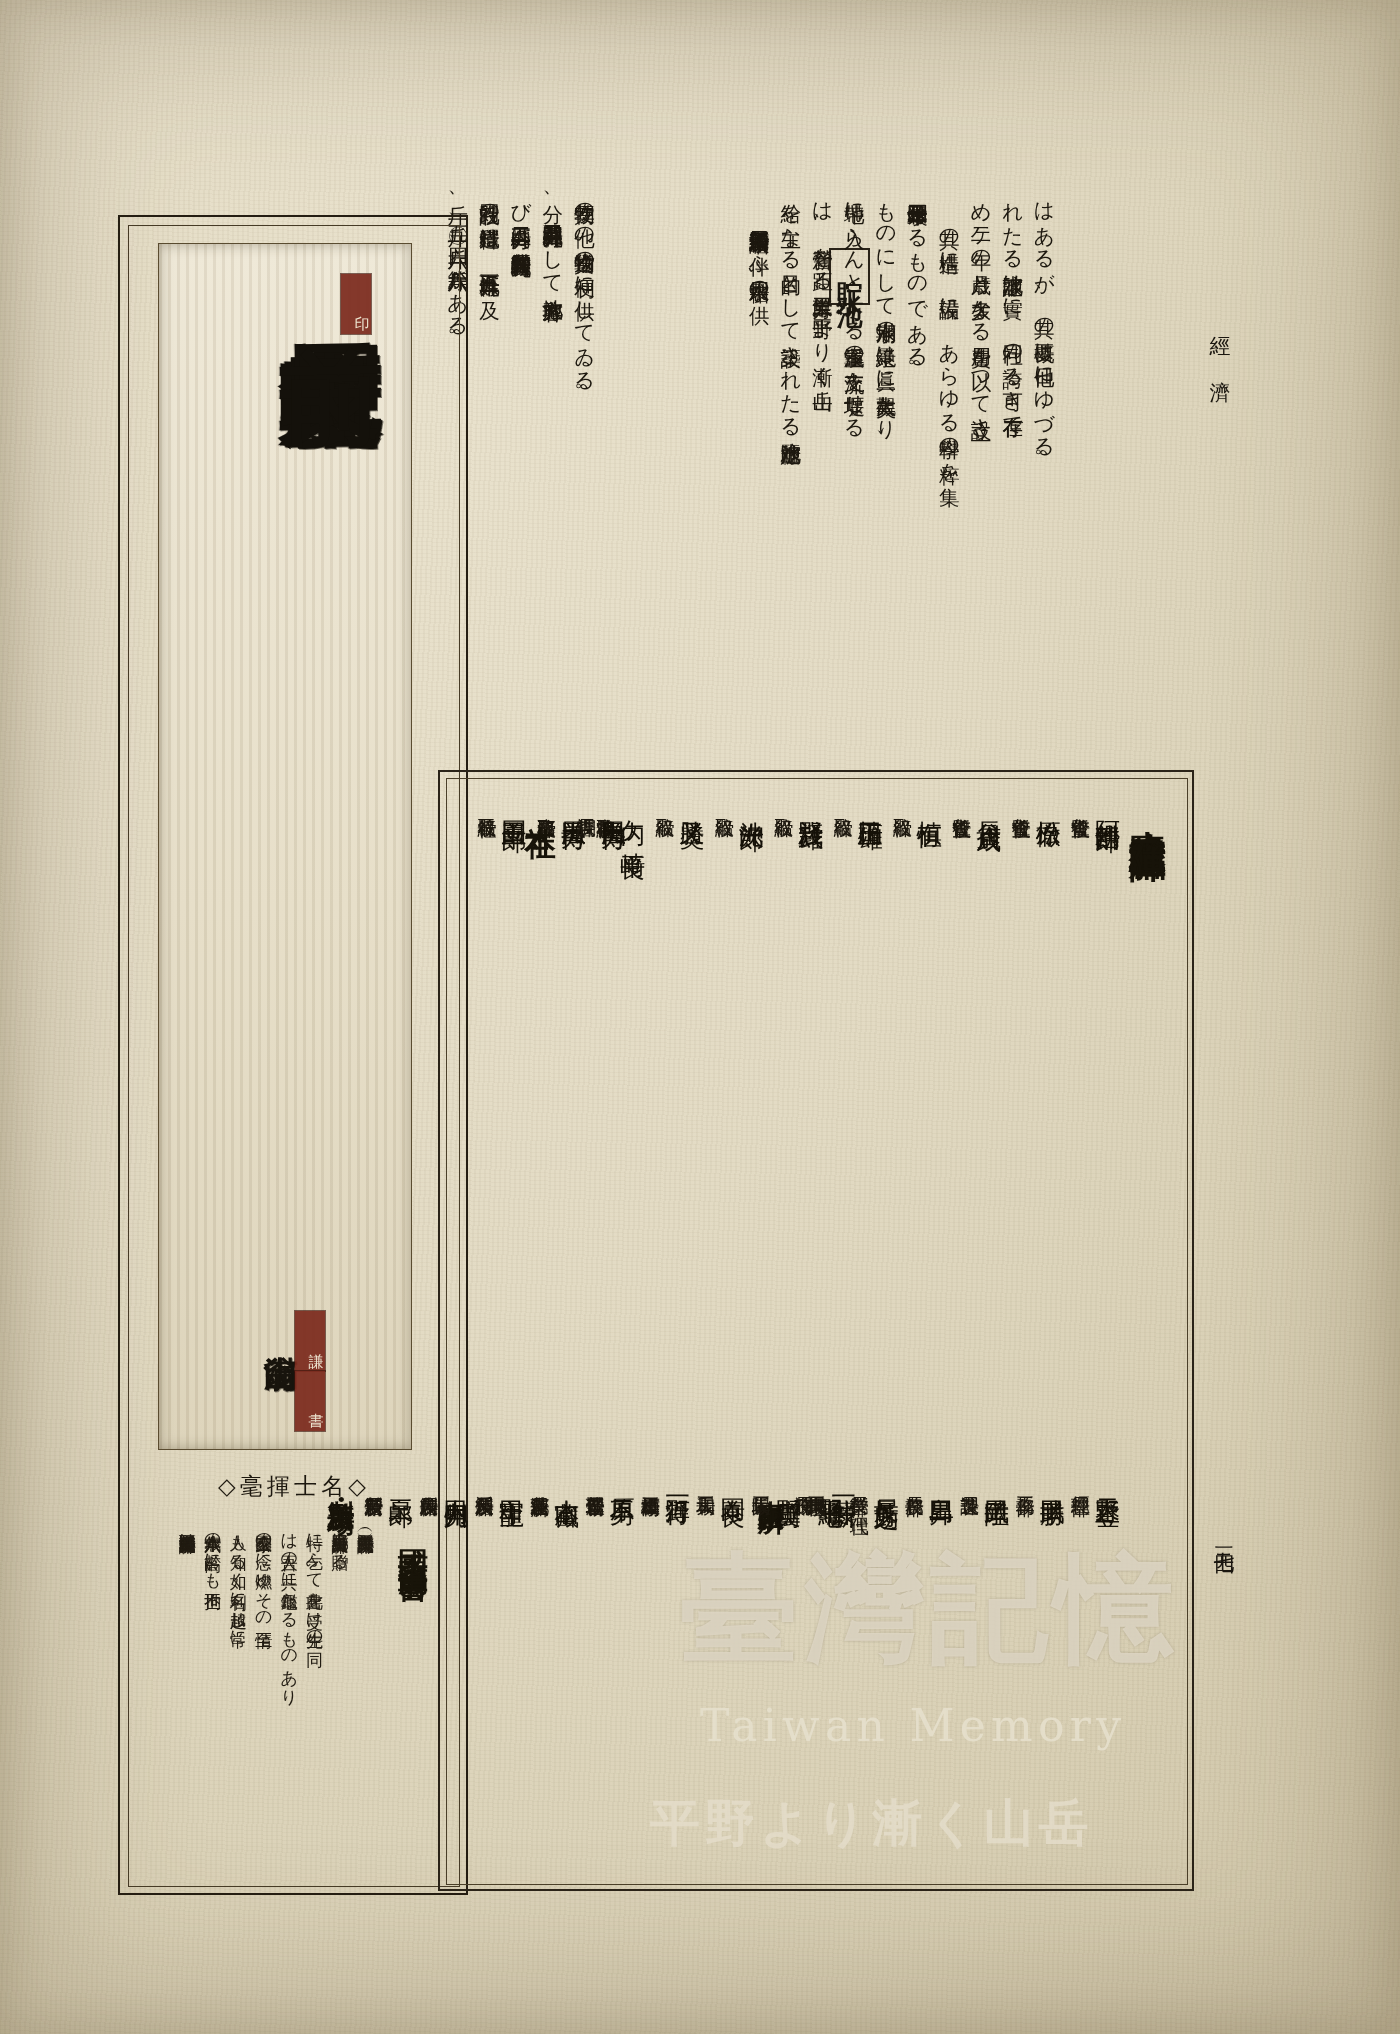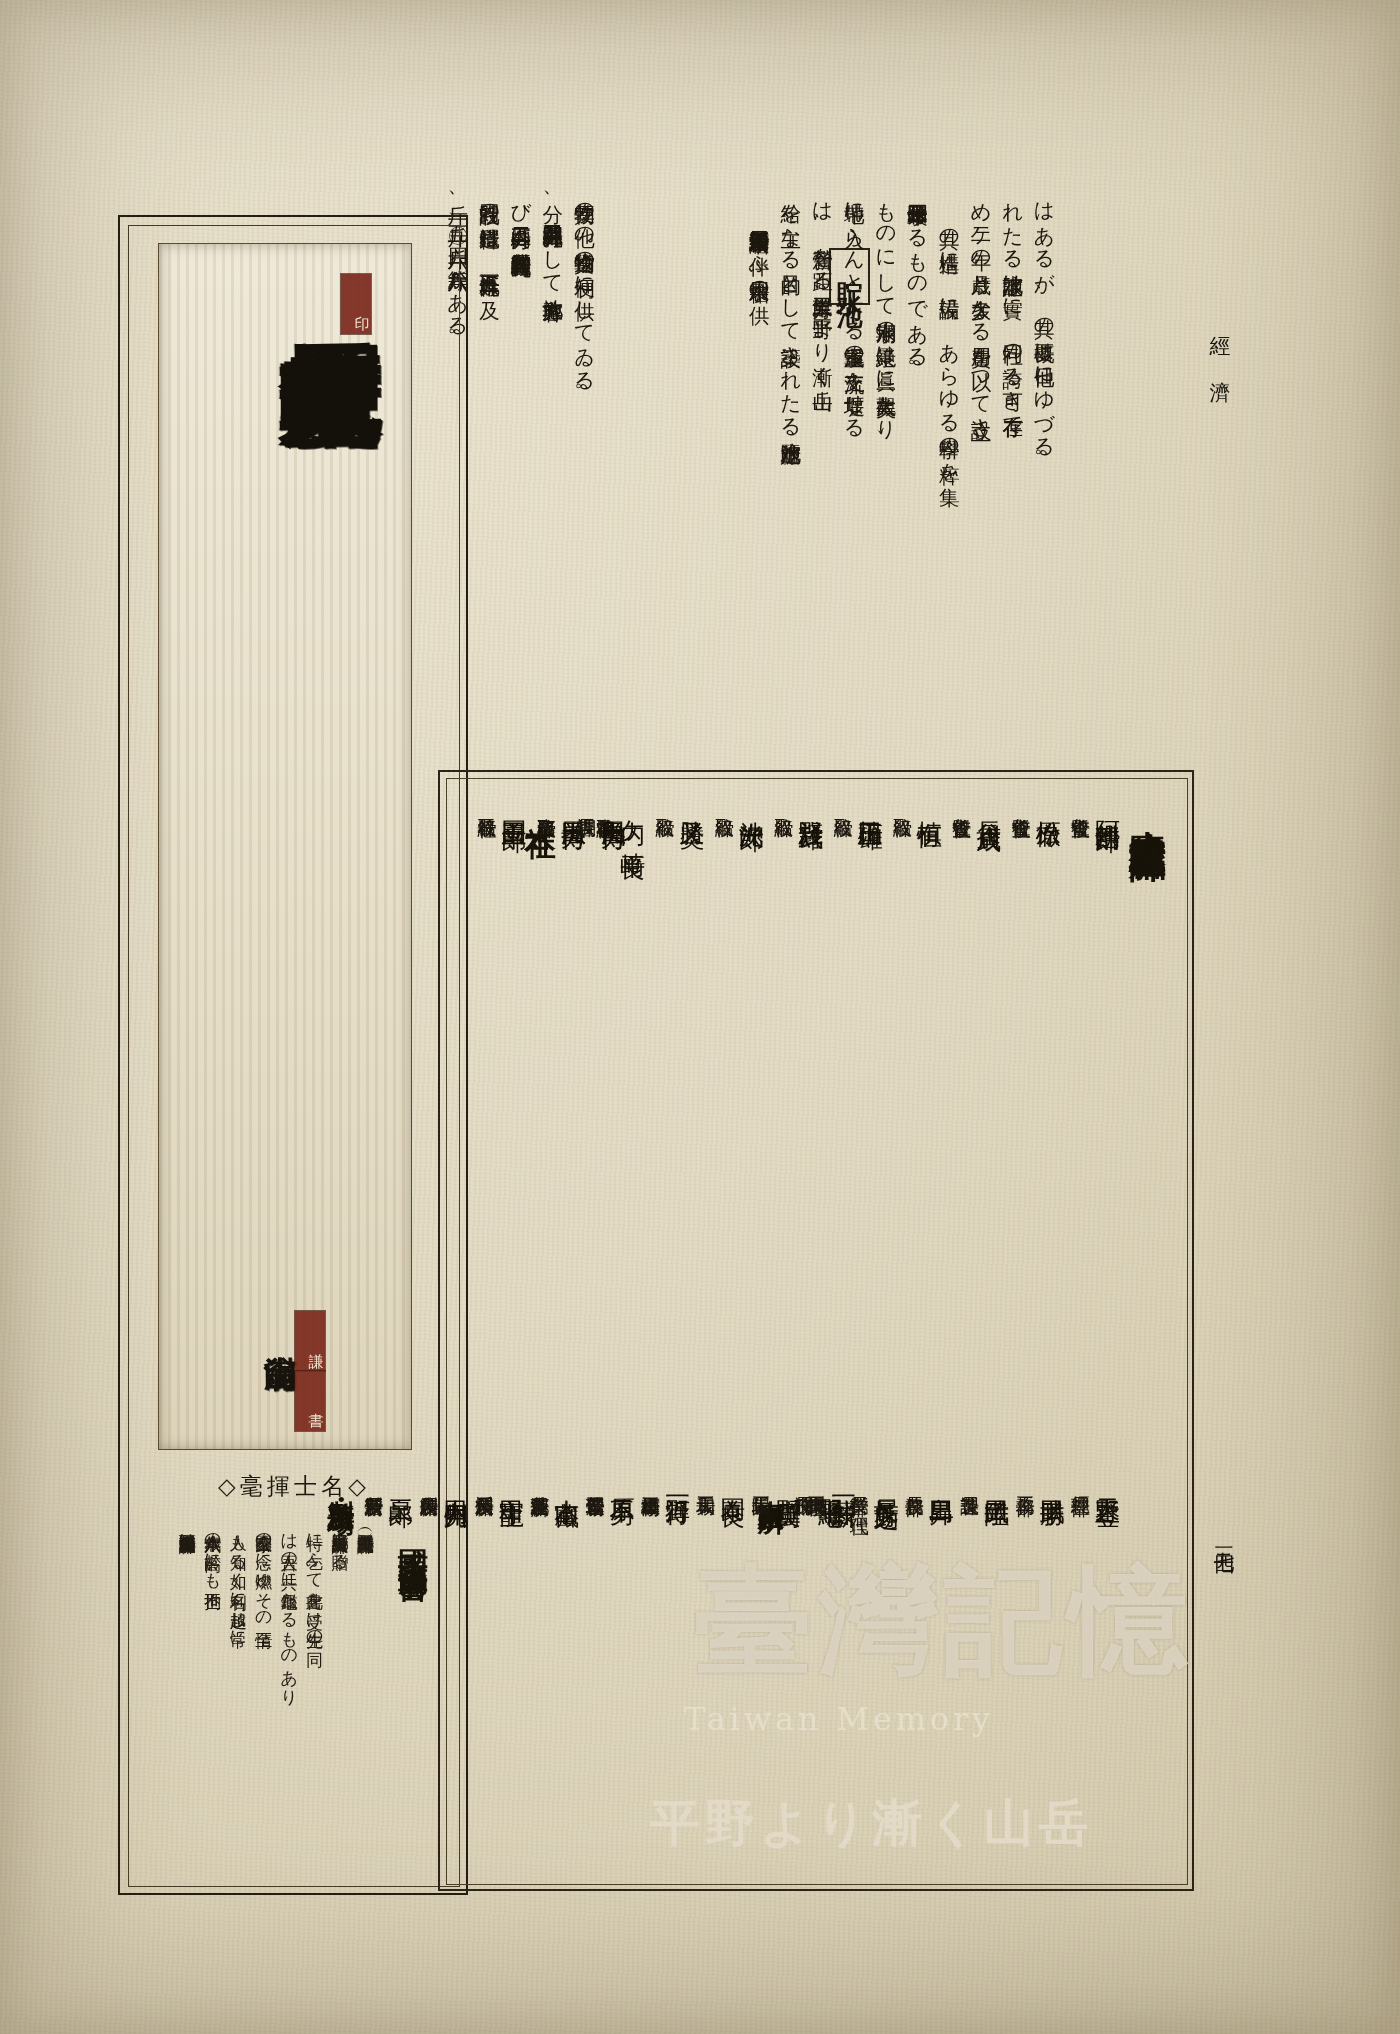--- a/index.html
+++ b/index.html
@@ -194,30 +194,29 @@
   #grpA .rowlist .ent{margin-left:8px;}
   
   #grpB{right:66px;top:700px;}
   
   #grpC{right:330px;top:700px;}
   
   #grpD{right:560px;top:22px;}
 
   
   #wm1{
-    position:absolute;left:694px;top:1530px;
+    position:absolute;left:680px;top:1530px;
     font-size:118px;color:rgba(225,218,200,.80);
     font-weight:bold;letter-spacing:.06em;
     text-shadow:0 0 3px rgba(120,110,85,.35);
     pointer-events:none;
-    margin-top:12px;
   }
   #wm2{
-    position:absolute;left:684px;top:1700px;
-    font-size:32px;color:rgba(230,224,206,.85);
+    position:absolute;left:700px;top:1700px;
+    font-size:44px;color:rgba(230,224,206,.85);
     letter-spacing:.12em;pointer-events:none;
   }
   #wm3{
     position:absolute;left:650px;top:1790px;
     font-size:50px;color:rgba(228,221,202,.82);
     letter-spacing:.10em;pointer-events:none;font-weight:bold;
   }
 </style>
 </head>
 <body>

